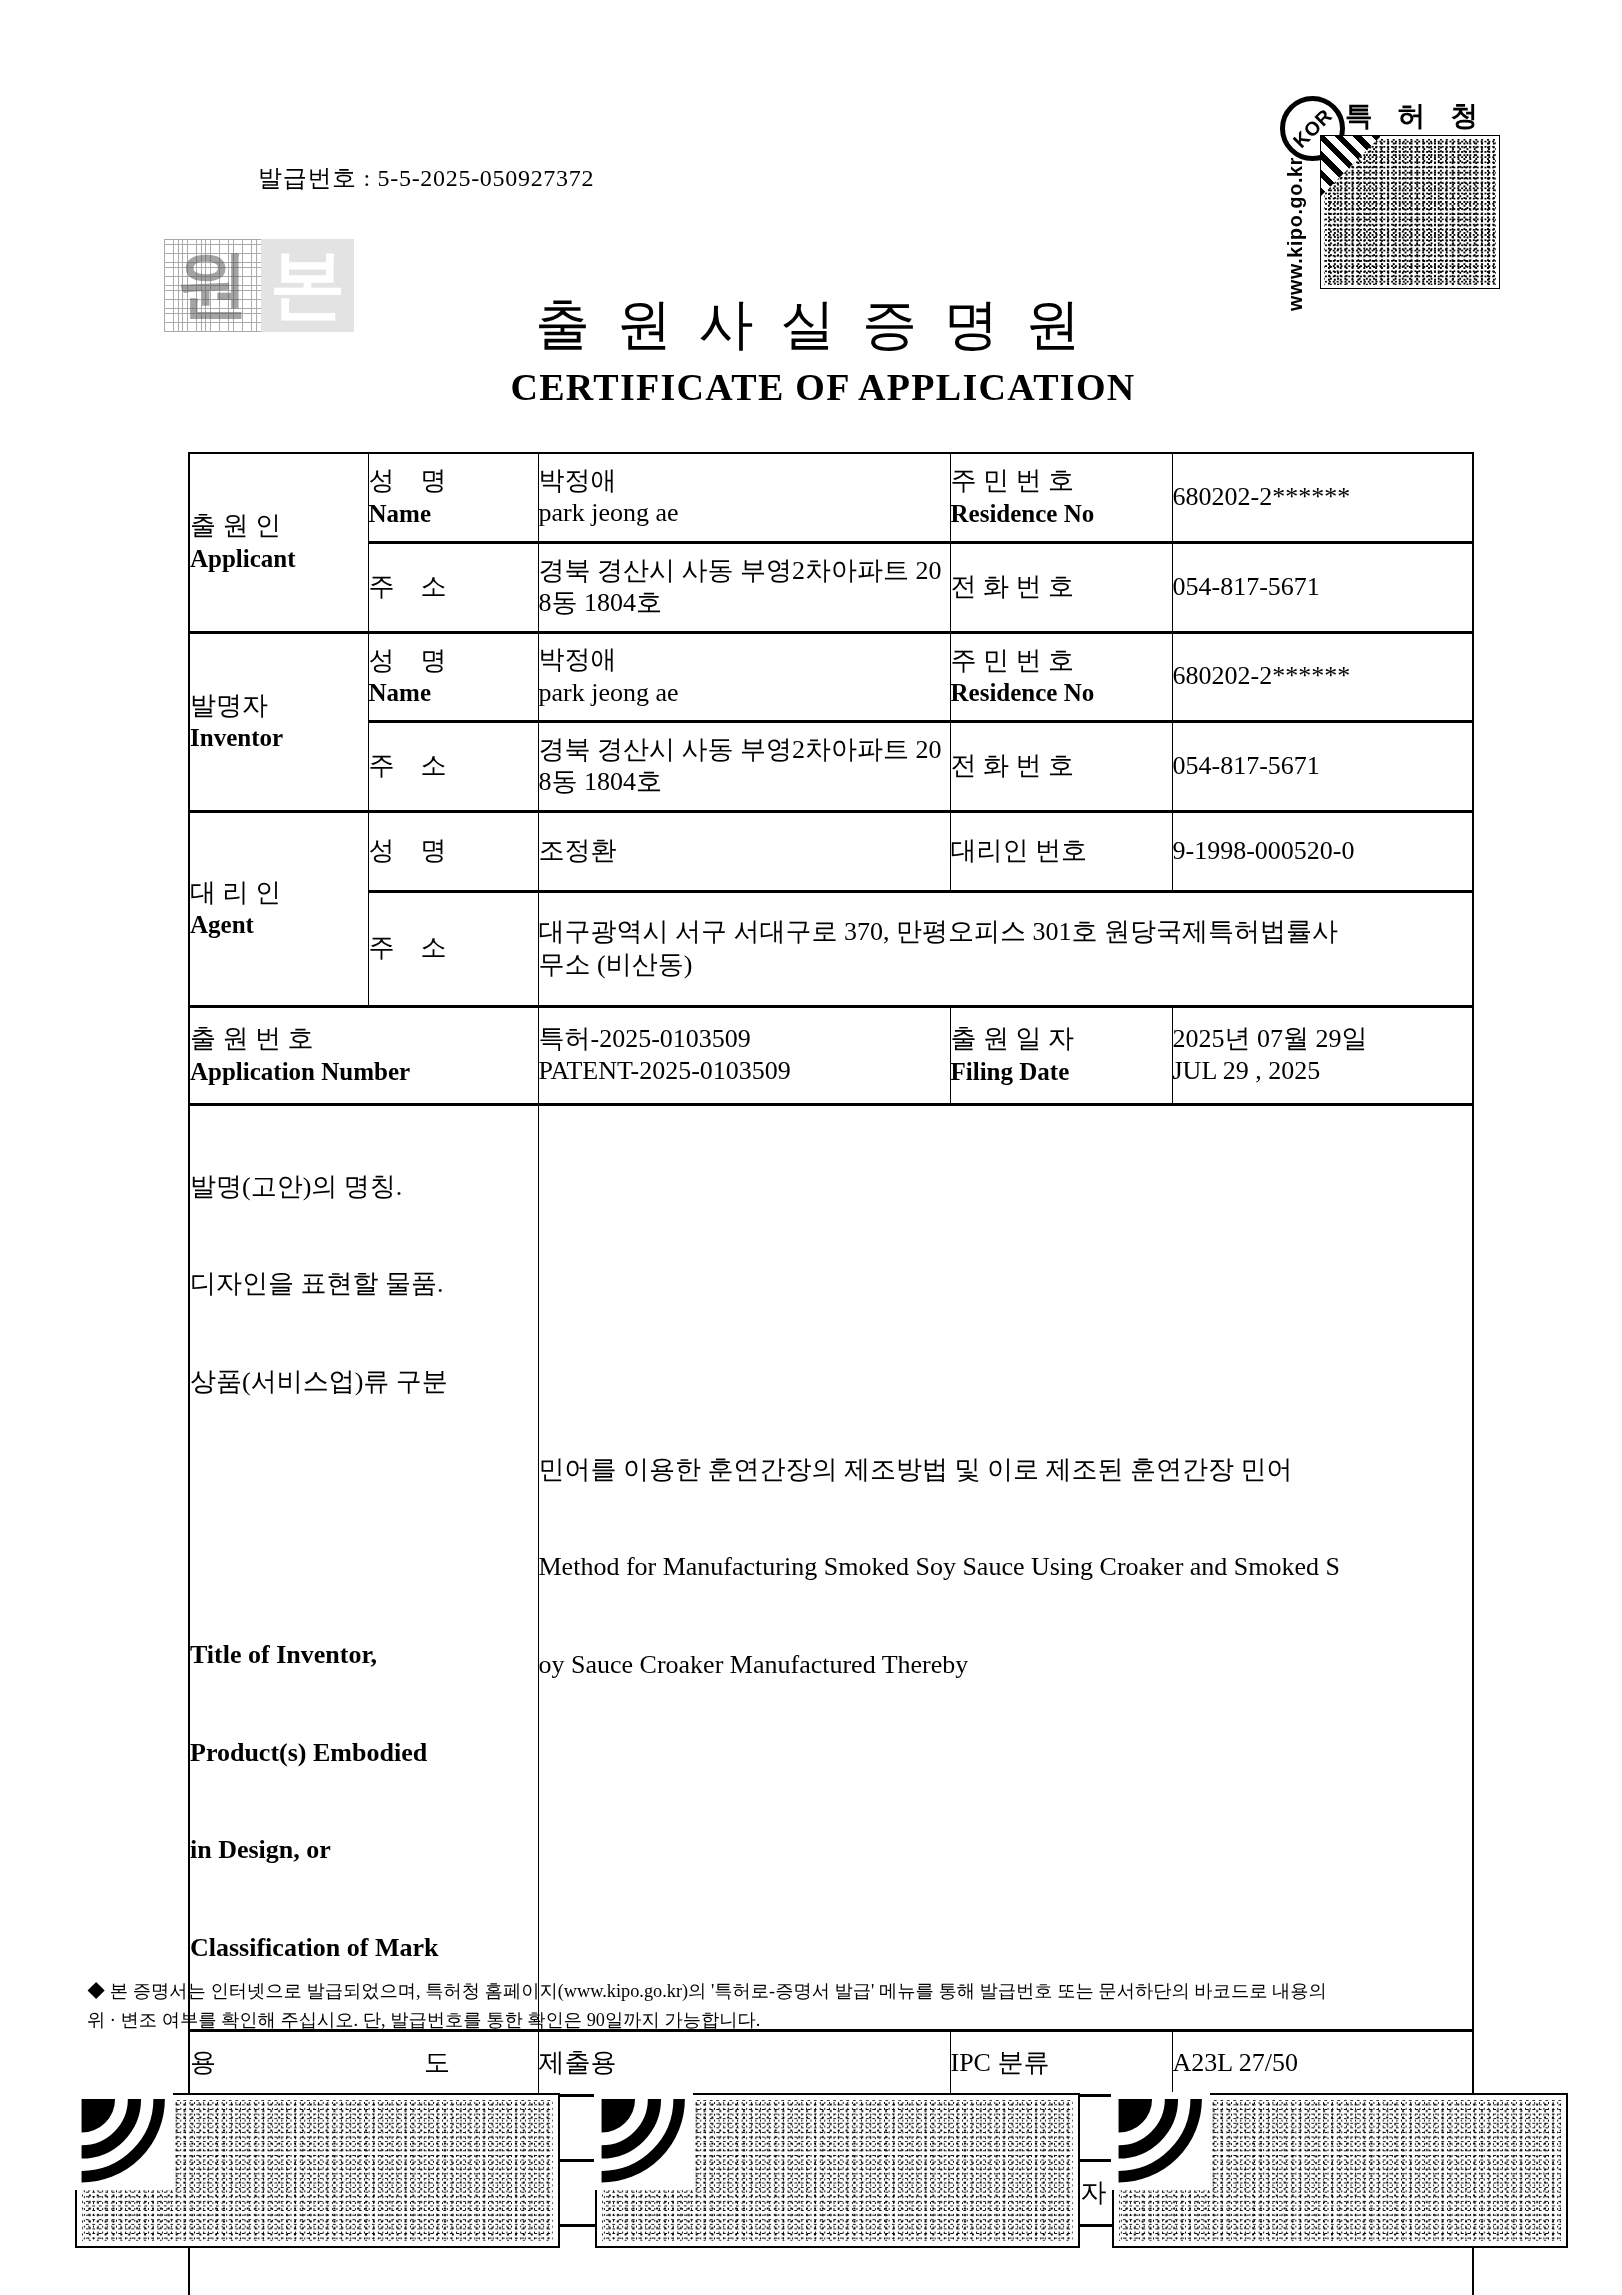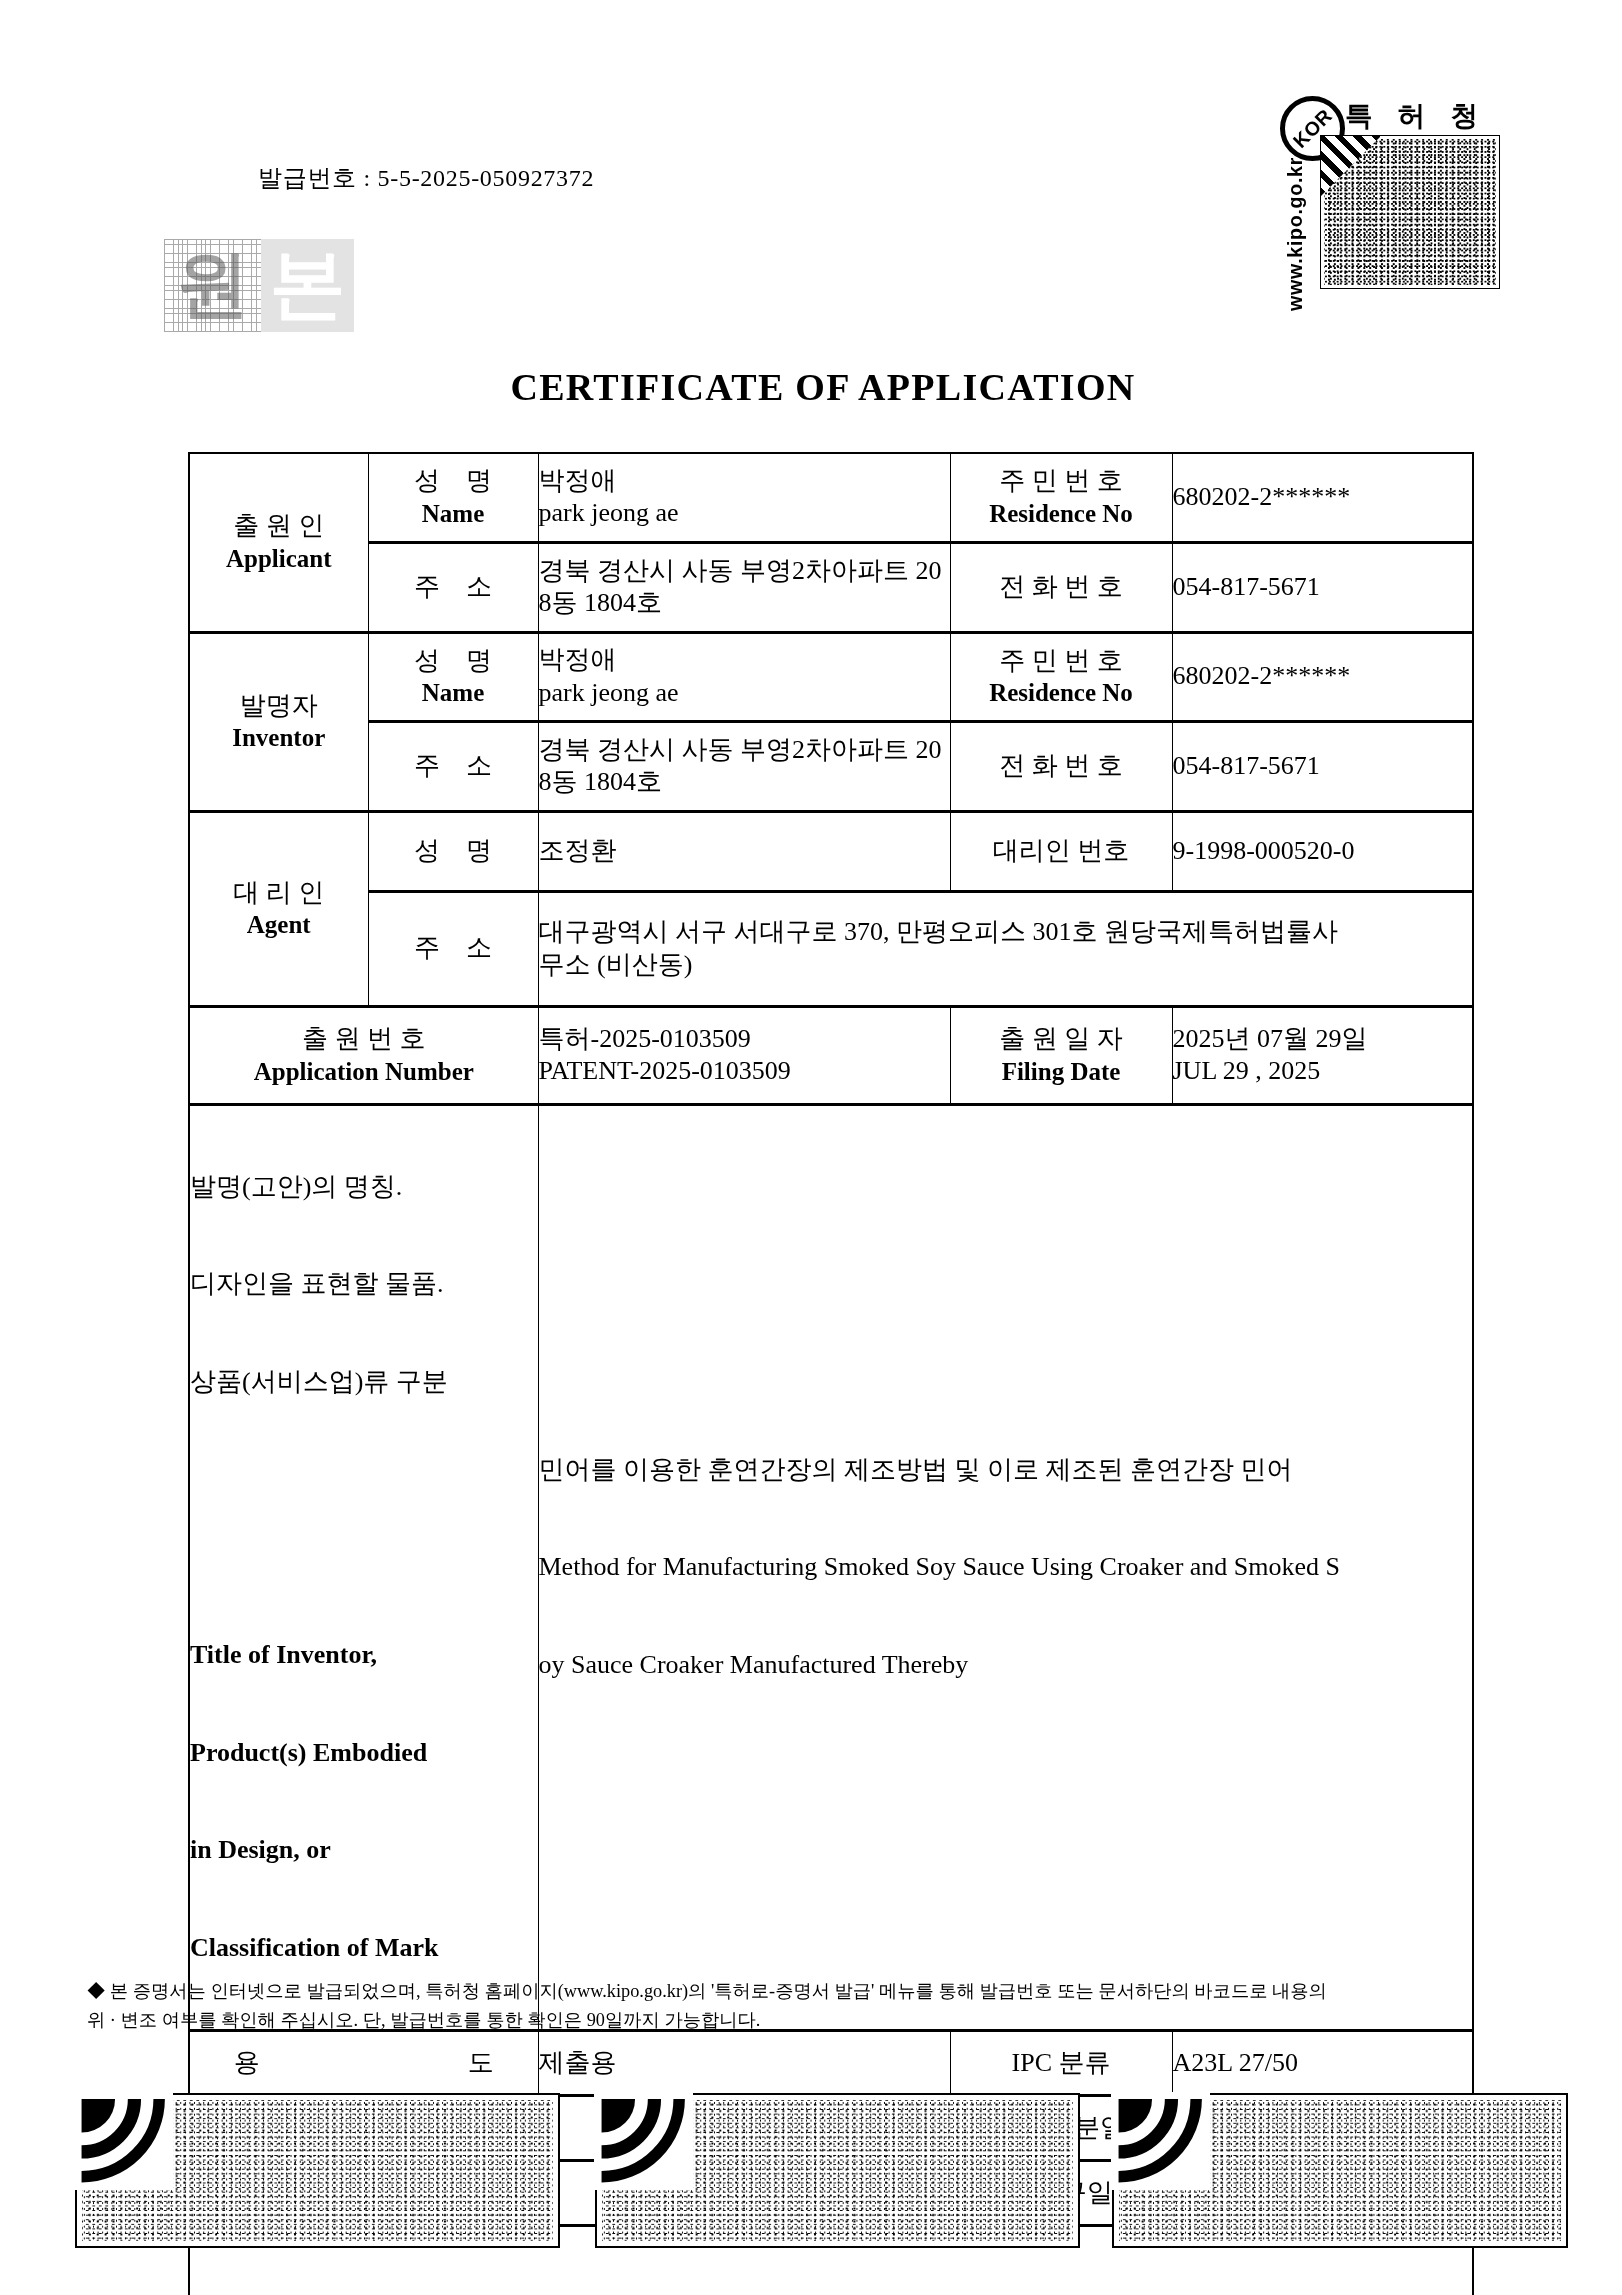--- a/index.html
+++ b/index.html
@@ -41,21 +41,21 @@
             font-size:55px;letter-spacing:6.5px;}
   .title-en{position:absolute;left:12px;top:365px;width:1622px;text-align:center;
             font-size:38px;font-weight:bold;letter-spacing:1.3px;}
 
   
   table.main{position:absolute;left:188px;top:452px;width:1285px;border-collapse:collapse;
              table-layout:fixed;border:2.6px solid #000;}
   table.main td{border:1.3px solid #000;vertical-align:middle;font-size:26px;line-height:1.25;
                 white-space:pre-wrap;padding:0;}
   table.main tr{border-bottom:3.3px solid #000;}
-  td.lbl{text-align:center;margin-left:8px;}
+  td.lbl{text-align:left;margin-left:8px;}
   td.lbl .en{font-weight:bold;font-size:25px;display:block;}
   td.val{padding-left:13px;text-align:left;}
   td.val .sub{display:block;}
   .addr{font-size:24px;line-height:1.3;}
   td.titlbl{text-align:left;padding:11.8px 3.9px 9.2px 10.5px;font-size:23.6px;line-height:1.2;vertical-align:top;}
   td.titlbl .en{font-weight:bold;}
   td.titval{vertical-align:top;padding-top:10.5px;}
   .gap18{height:111px;}
 
   
@@ -90,20 +90,21 @@
 
   <div class="wm">
     <div class="wm-pattern">
       <span>원</span>
     </div>
     <div class="wm-gray">
       <span>본</span>
     </div>
   </div>
 
+  <div class="title-ko">출 원 사 실 증 명 원</div>
   <div class="title-en">CERTIFICATE OF APPLICATION</div>
 
   <table class="main">
     <colgroup>
         <col style="width:179px">
         <col style="width:170px">
         <col style="width:412px">
         <col style="width:222px">
         <col style="width:301px">
       </colgroup>

